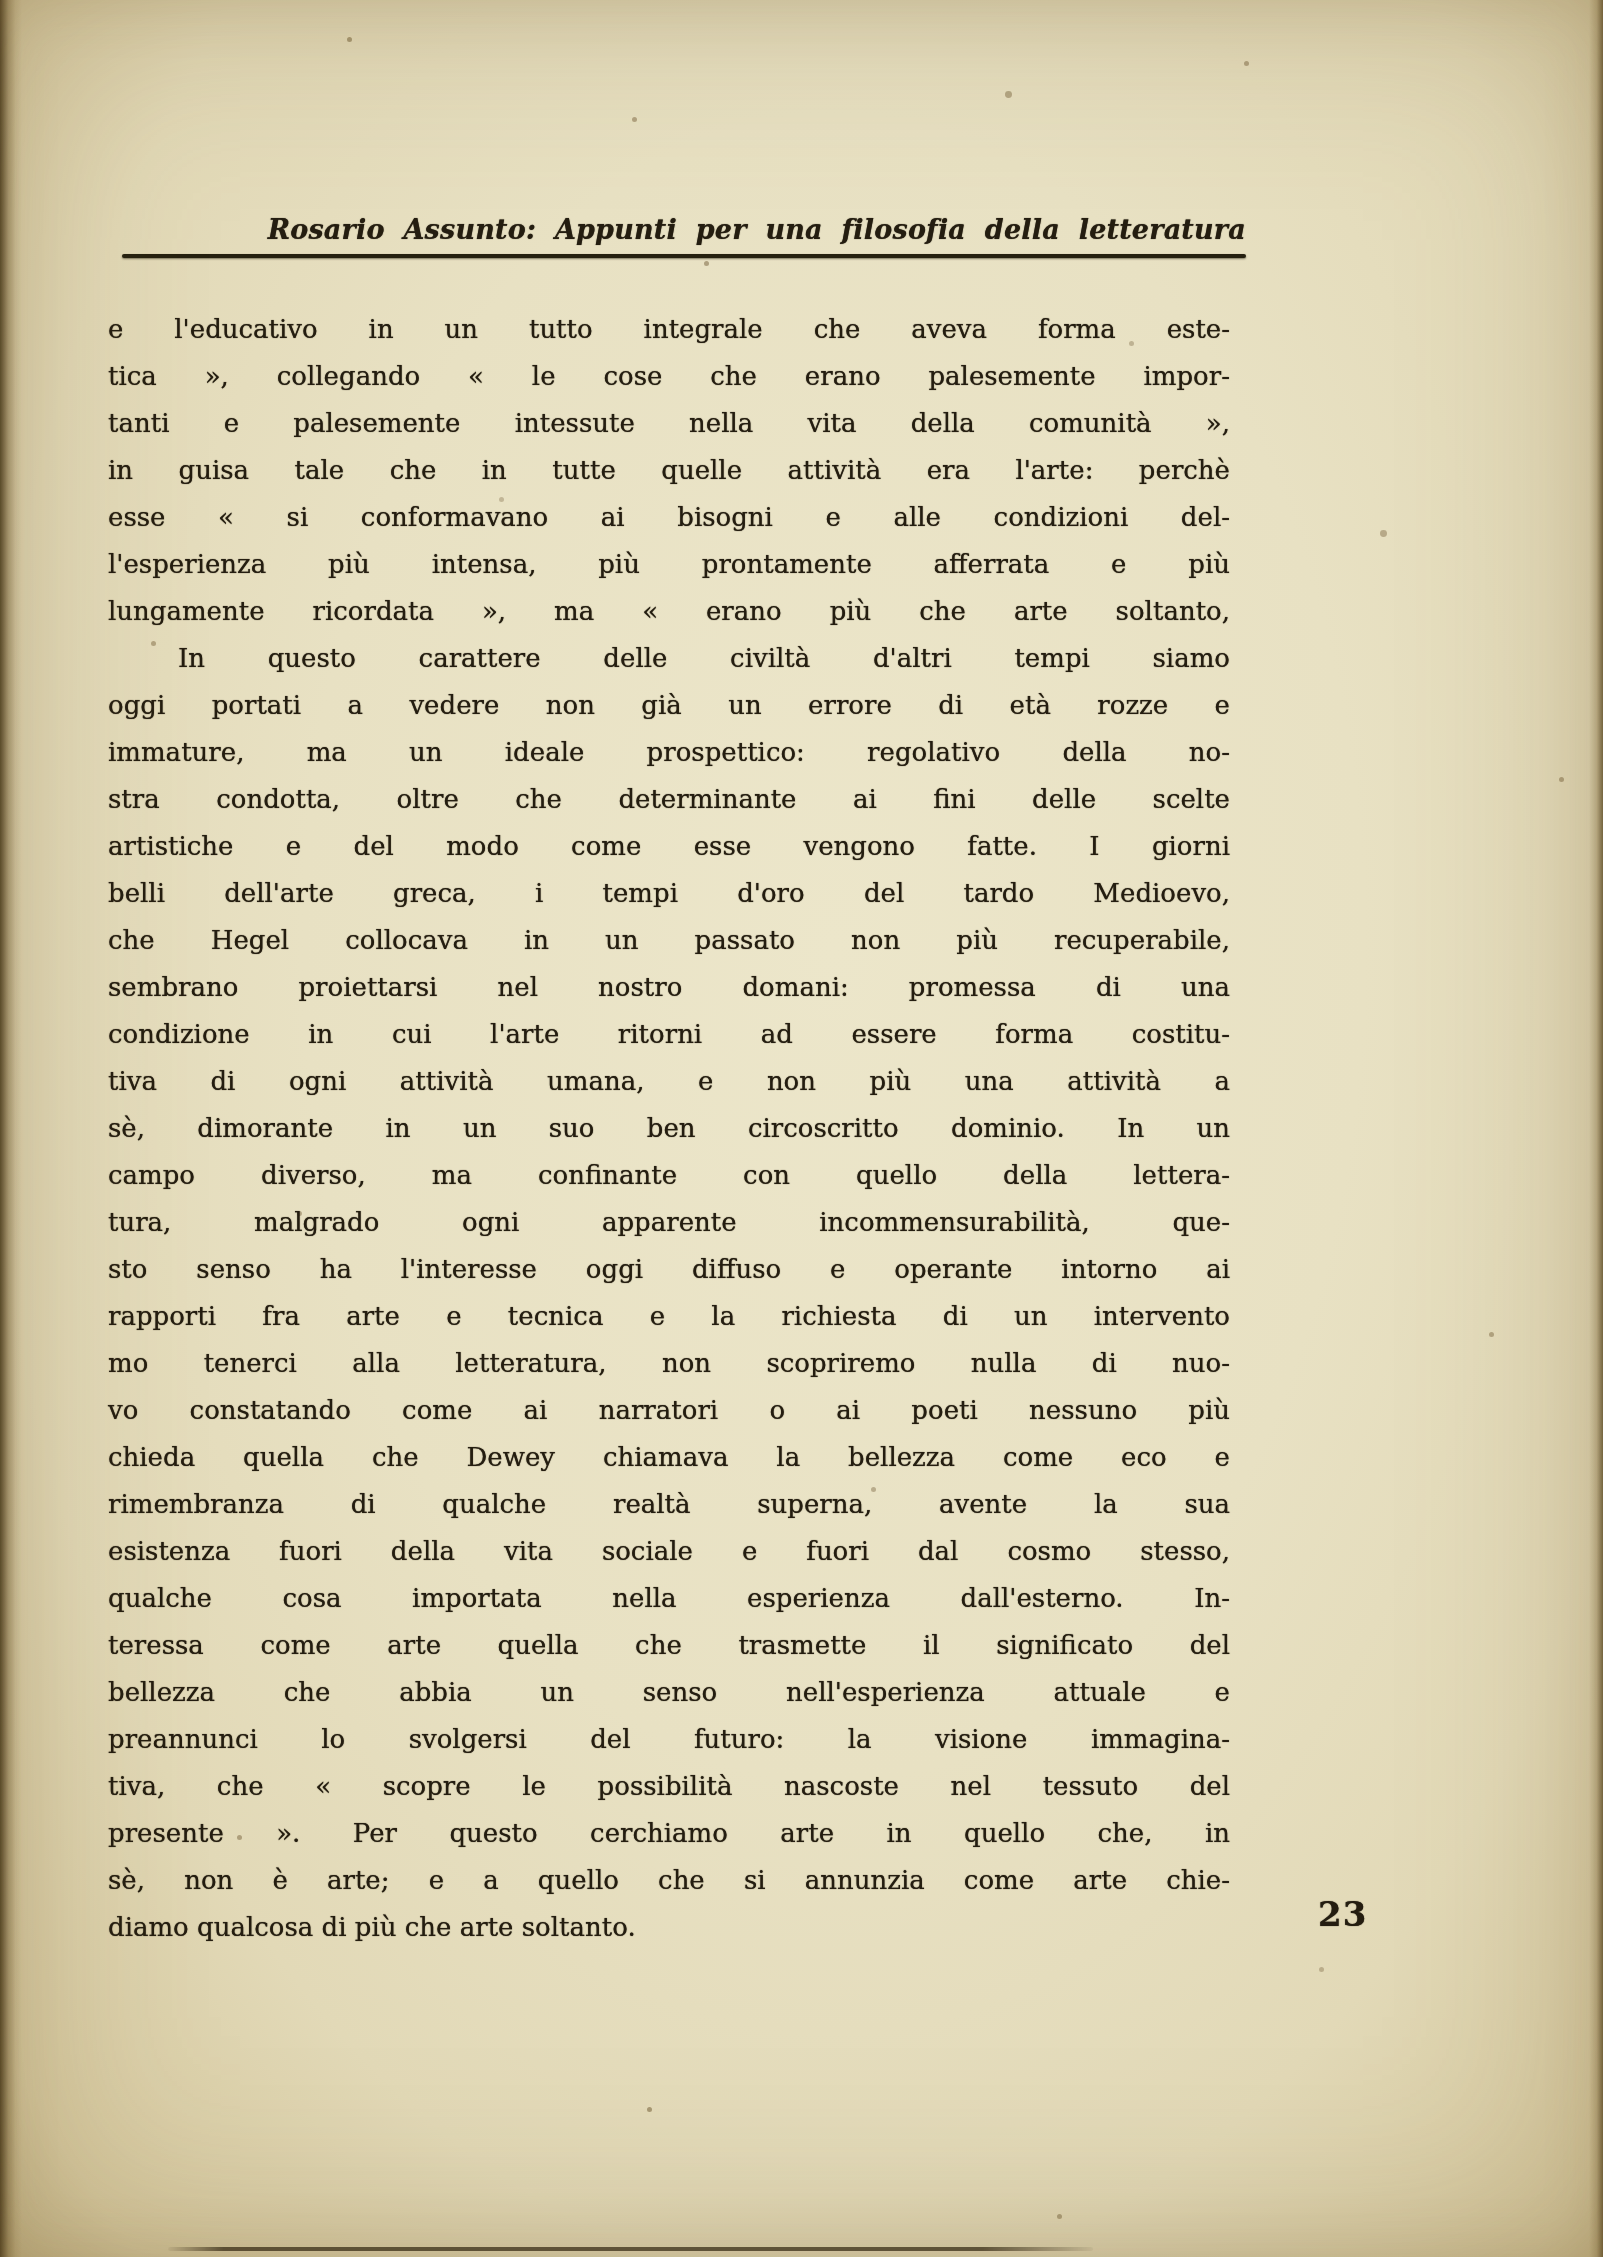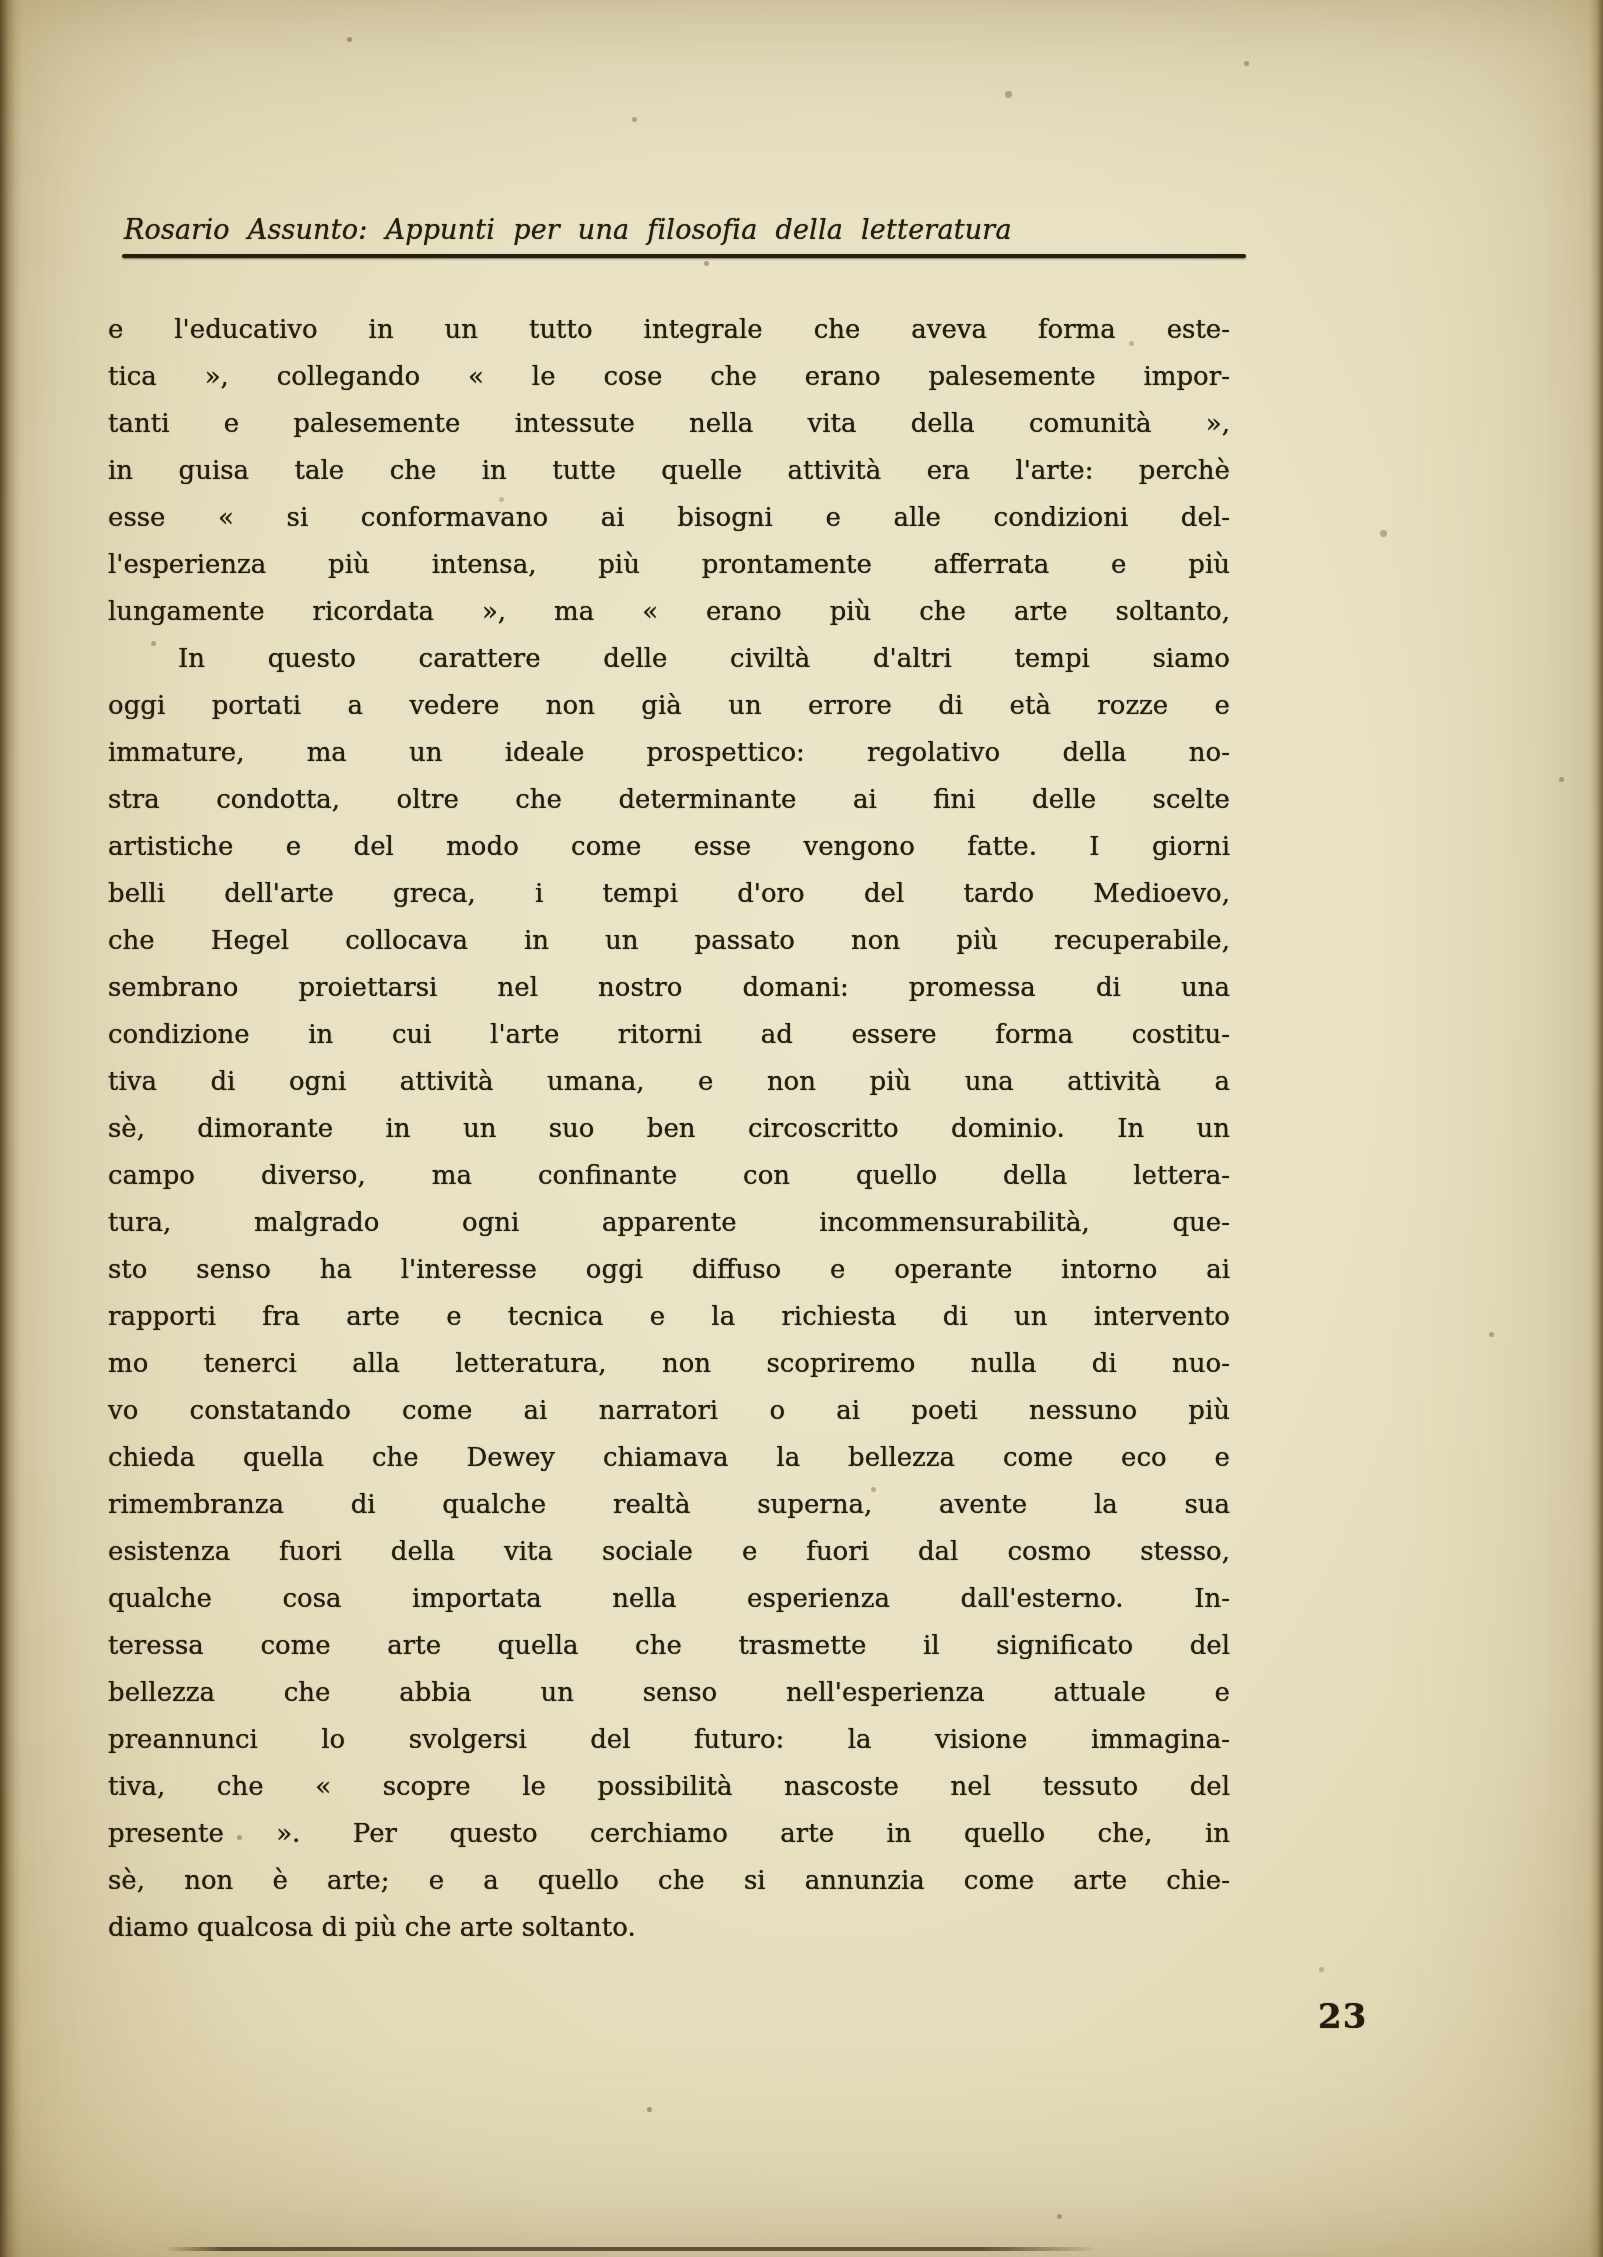--- a/index.html
+++ b/index.html
@@ -69,22 +69,23 @@
       1320px 1968px 0 1px rgba(94, 70, 32, 0.30),
       500px  498px 0 1px rgba(94, 70, 32, 0.28),
       1130px  342px 0 1px rgba(94, 70, 32, 0.30);
     pointer-events: none;
   }
   .running-header {
     position: absolute;
     left: 124px;
     top: 213px;
     width: 1122px;
+    text-align: right;
     font-style: italic;
-    font-weight: normal;
+    font-weight: bold;
     font-size: 27px;
     line-height: 34px;
     word-spacing: 0.34em;
     letter-spacing: 0.2px;
     text-shadow: 0 0 1px rgba(36, 29, 16, 0.85);
   }
   .header-rule {
     position: absolute;
     left: 122px;
     top: 254px;
@@ -111,21 +112,21 @@
     text-align: left;
     text-align-last: auto;
   }
   .line.indent {
     text-indent: 70px;
   }
   .em { }
   .page-number {
     position: absolute;
     left: 1318px;
-    top: 1996px;
+    top: 1894px;
     font-size: 34px;
     font-weight: bold;
     letter-spacing: 1px;
     text-shadow: 0 0 1px rgba(36, 29, 16, 0.9);
   }
   .bottom-artifact {
     position: absolute;
     left: 168px;
     top: 2247px;
     width: 925px;

